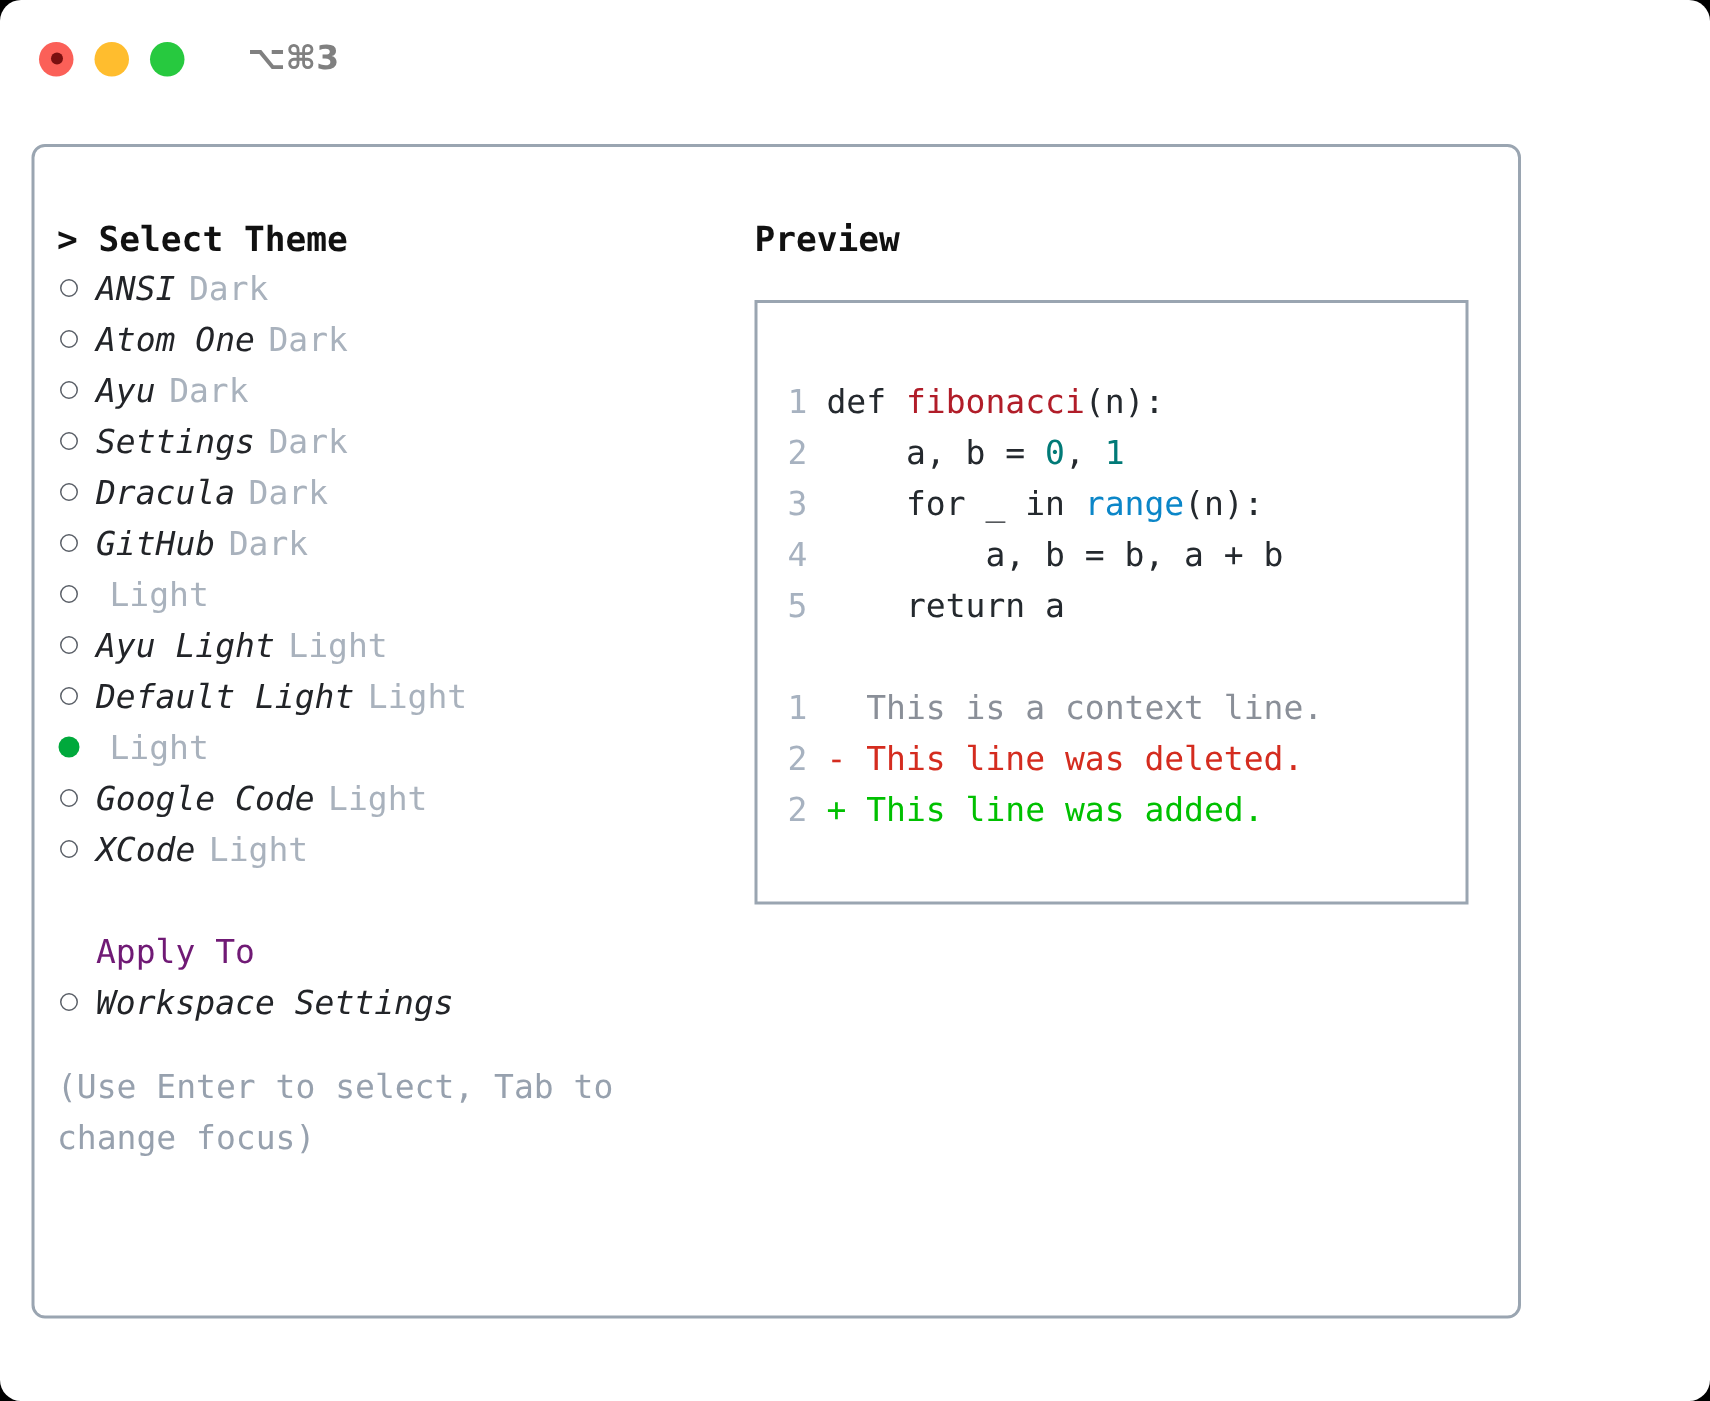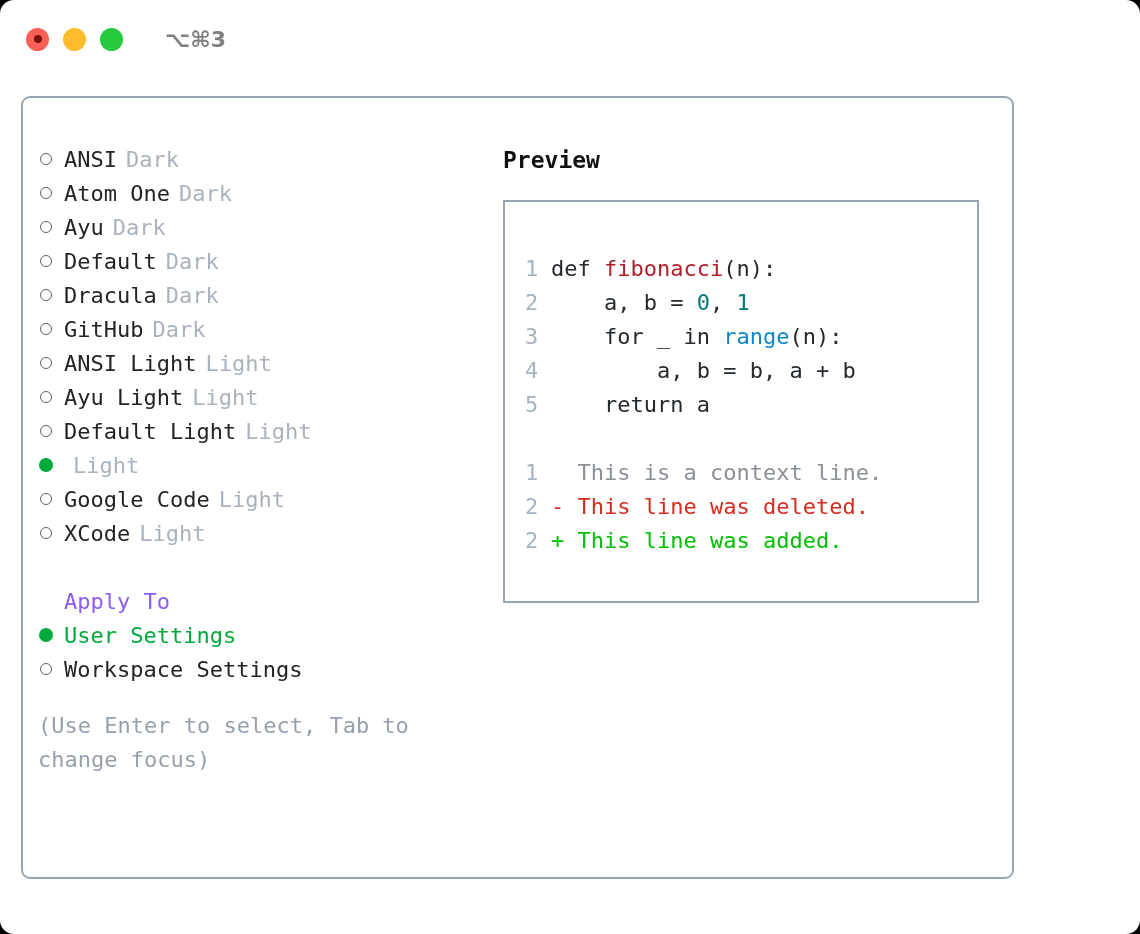--- a/index.html
+++ b/index.html
@@ -117,31 +117,31 @@
     box-sizing: border-box;
   }
   .marker .filled {
     position: absolute;
     left: 1px;
     top: -15px;
     width: 14px; height: 14px;
     border-radius: 50%;
     background: #00a93c;
   }
-  .opt-label { color: #222428; }
+  .opt-label { color: #222428; font-style: italic; }
   .opt-label.selected { color: #00a93c; }
   .opt-tag {
     color: #a9b2bd;
     margin-left: 9px;
   }
 
   .subheading {
     font-size: 22px;
     line-height: 34px;
-    color: #8b5cf6;
+    color: #701a75;
     padding-left: 26px;
     white-space: pre;
   }
 
   .spacer { height: 34px; }
 
   .hint {
     margin-top: 22px;
     font-size: 22px;
     line-height: 34px;
@@ -205,40 +205,40 @@
       <span class="dot dot-yellow"></span>
       <span class="dot dot-green"></span>
     </div>
     <span class="shortcut">⌥⌘3</span>
   </div>
 
   <div class="panel">
     <div class="columns">
 
       <div class="left-col">
+        <div class="heading">&gt; Select Theme</div>
         <div id="theme-list">
             <div class="opt-row"><span class="marker"><span class="ring"></span></span><span class="opt-label">ANSI</span><span class="opt-tag">Dark</span></div>
             <div class="opt-row"><span class="marker"><span class="ring"></span></span><span class="opt-label">Atom One</span><span class="opt-tag">Dark</span></div>
             <div class="opt-row"><span class="marker"><span class="ring"></span></span><span class="opt-label">Ayu</span><span class="opt-tag">Dark</span></div>
-            <div class="opt-row"><span class="marker"><span class="ring"></span></span><span class="opt-label">Default</span><span class="opt-tag">Dark</span></div>
+            <div class="opt-row"><span class="marker"><span class="ring"></span></span><span class="opt-label">Settings</span><span class="opt-tag">Dark</span></div>
             <div class="opt-row"><span class="marker"><span class="ring"></span></span><span class="opt-label">Dracula</span><span class="opt-tag">Dark</span></div>
             <div class="opt-row"><span class="marker"><span class="ring"></span></span><span class="opt-label">GitHub</span><span class="opt-tag">Dark</span></div>
-            <div class="opt-row"><span class="marker"><span class="ring"></span></span><span class="opt-label">ANSI Light</span><span class="opt-tag">Light</span></div>
+            <div class="opt-row"><span class="marker"><span class="ring"></span></span><span class="opt-tag">Light</span></div>
             <div class="opt-row"><span class="marker"><span class="ring"></span></span><span class="opt-label">Ayu Light</span><span class="opt-tag">Light</span></div>
             <div class="opt-row"><span class="marker"><span class="ring"></span></span><span class="opt-label">Default Light</span><span class="opt-tag">Light</span></div>
             <div class="opt-row"><span class="marker"><span class="filled"></span></span><span class="opt-tag">Light</span></div>
             <div class="opt-row"><span class="marker"><span class="ring"></span></span><span class="opt-label">Google Code</span><span class="opt-tag">Light</span></div>
             <div class="opt-row"><span class="marker"><span class="ring"></span></span><span class="opt-label">XCode</span><span class="opt-tag">Light</span></div>
           </div>
 
         <div class="spacer"></div>
 
         <div class="subheading">Apply To</div>
         <div id="apply-list">
-            <div class="opt-row"><span class="marker"><span class="filled"></span></span><span class="opt-label selected">User Settings</span></div>
             <div class="opt-row"><span class="marker"><span class="ring"></span></span><span class="opt-label">Workspace Settings</span></div>
           </div>
 
         <div class="hint">(Use Enter to select, Tab to change focus)</div>
       </div>
 
       <div class="right-col">
         <div class="preview-title">Preview</div>
         <div class="code-box">
           <div id="code-lines">

